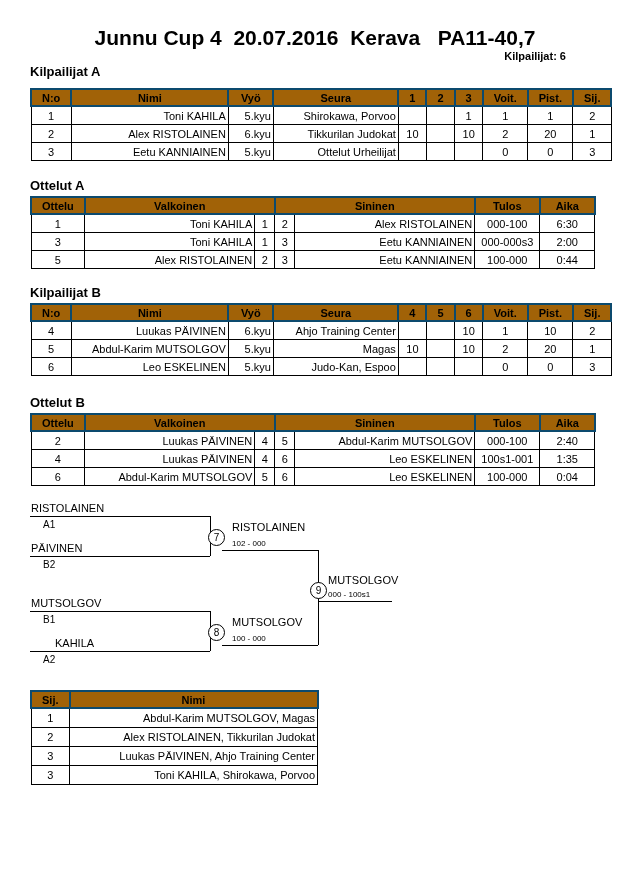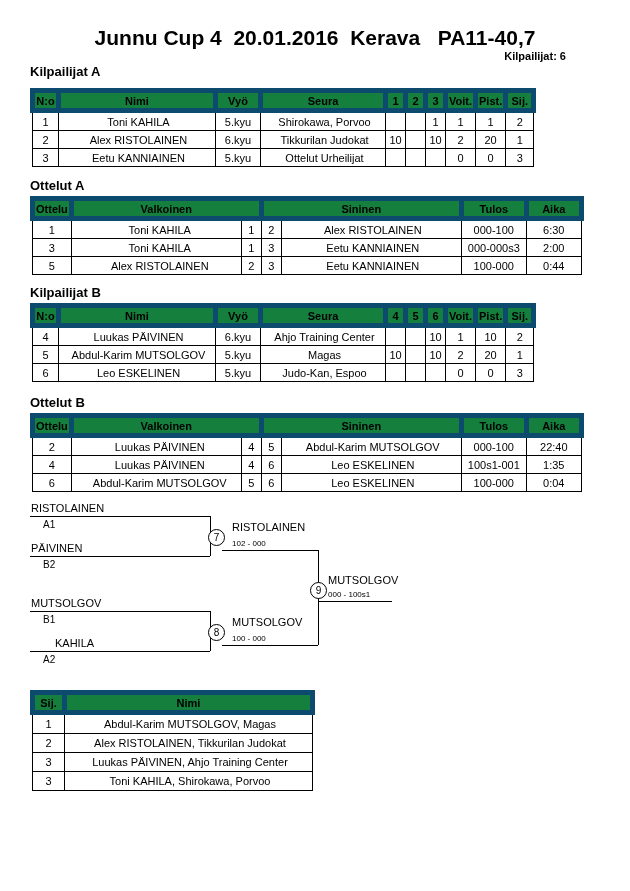--- a/index.html
+++ b/index.html
@@ -8,40 +8,40 @@
   .abs { position:absolute; }
   .title { top:26px; left:0; width:100%; text-align:center; font-weight:bold; font-size:21px; white-space:pre; }
   .count { top:50px; left:0; width:566px; text-align:right; font-size:11px; font-weight:bold; }
   .heading { font-weight:bold; font-size:13px; }
   .hA  { top:64px;  left:30px; width:430px; }
   .hOA { top:178px; left:30px; width:430px; }
   .hB  { top:285px; left:30px; width:430px; }
   .hOB { top:395px; left:30px; width:430px; }
   .hT  { top:671px; left:30px; width:280px; }
   table.sheet { position:absolute; border-collapse:collapse; table-layout:fixed; font-size:11px; }
-  .sheet th { background:#15803d; border:5px solid #0c4a6e; font-weight:bold; height:15px; padding:0 1px; text-align:center; overflow:hidden; white-space:nowrap; }
+  .sheet th { background:#a16207; border:2px solid #0c4a6e; font-weight:bold; height:15px; padding:0 10px; text-align:center; overflow:hidden; white-space:nowrap; }
   .sheet td { border:1px solid #000; height:17px; padding:0 2px; white-space:nowrap; overflow:hidden; font-size:11px; }
   .tdT td { height:18px; }
-  .al { text-align:center; }
+  .al { text-align:right; }
   .ac { text-align:center; }
   .pl5 { padding-left:5px !important; }
   .pl8 { padding-left:9px !important; }
   .hline { position:absolute; height:0; border-top:1px solid #000; }
   .vline { position:absolute; width:0; border-left:1px solid #000; }
   .bname { position:absolute; font-size:11px; white-space:nowrap; }
   .bcode { position:absolute; font-size:10px;margin-left:12px; }
   .bscore { position:absolute; font-size:8px; white-space:nowrap; }
   .bcircle { position:absolute; width:15px; height:15px; border:1px solid #000; border-radius:50%; background:#fff; text-align:center; line-height:15px; font-size:10px; z-index:2; }
 </style>
 </head>
 <body>
 
 <div class="page">
 
-  <div class="abs title">Junnu Cup 4  20.01.2016  Kerava   PA11-40,7</div>
+  <div class="abs title">Junnu Cup 4  20.07.2016  Kerava   PA11-40,7</div>
   <div class="abs count">Kilpailijat: 6</div>
 
   <div class="abs heading hA">Kilpailijat A</div>
   <table class="sheet" style="left:30px; top:88px;">
     <colgroup>
         <col style="width:26px">
         <col style="width:157px">
         <col style="width:45px">
         <col style="width:125px">
         <col style="width:20px">
@@ -245,21 +245,21 @@
       </tr>
     </thead>
     <tbody>
       <tr>
         <td class="ac">2</td>
         <td class="al pl8">Luukas PÄIVINEN</td>
         <td class="ac">4</td>
         <td class="ac">5</td>
         <td class="al pl5">Abdul-Karim MUTSOLGOV</td>
         <td class="ac">000-100</td>
-        <td class="ac">22:40</td>
+        <td class="ac">2:40</td>
       </tr>
       <tr>
         <td class="ac">4</td>
         <td class="al pl8">Luukas PÄIVINEN</td>
         <td class="ac">4</td>
         <td class="ac">6</td>
         <td class="al pl5">Leo ESKELINEN</td>
         <td class="ac">100s1-001</td>
         <td class="ac">1:35</td>
       </tr>

